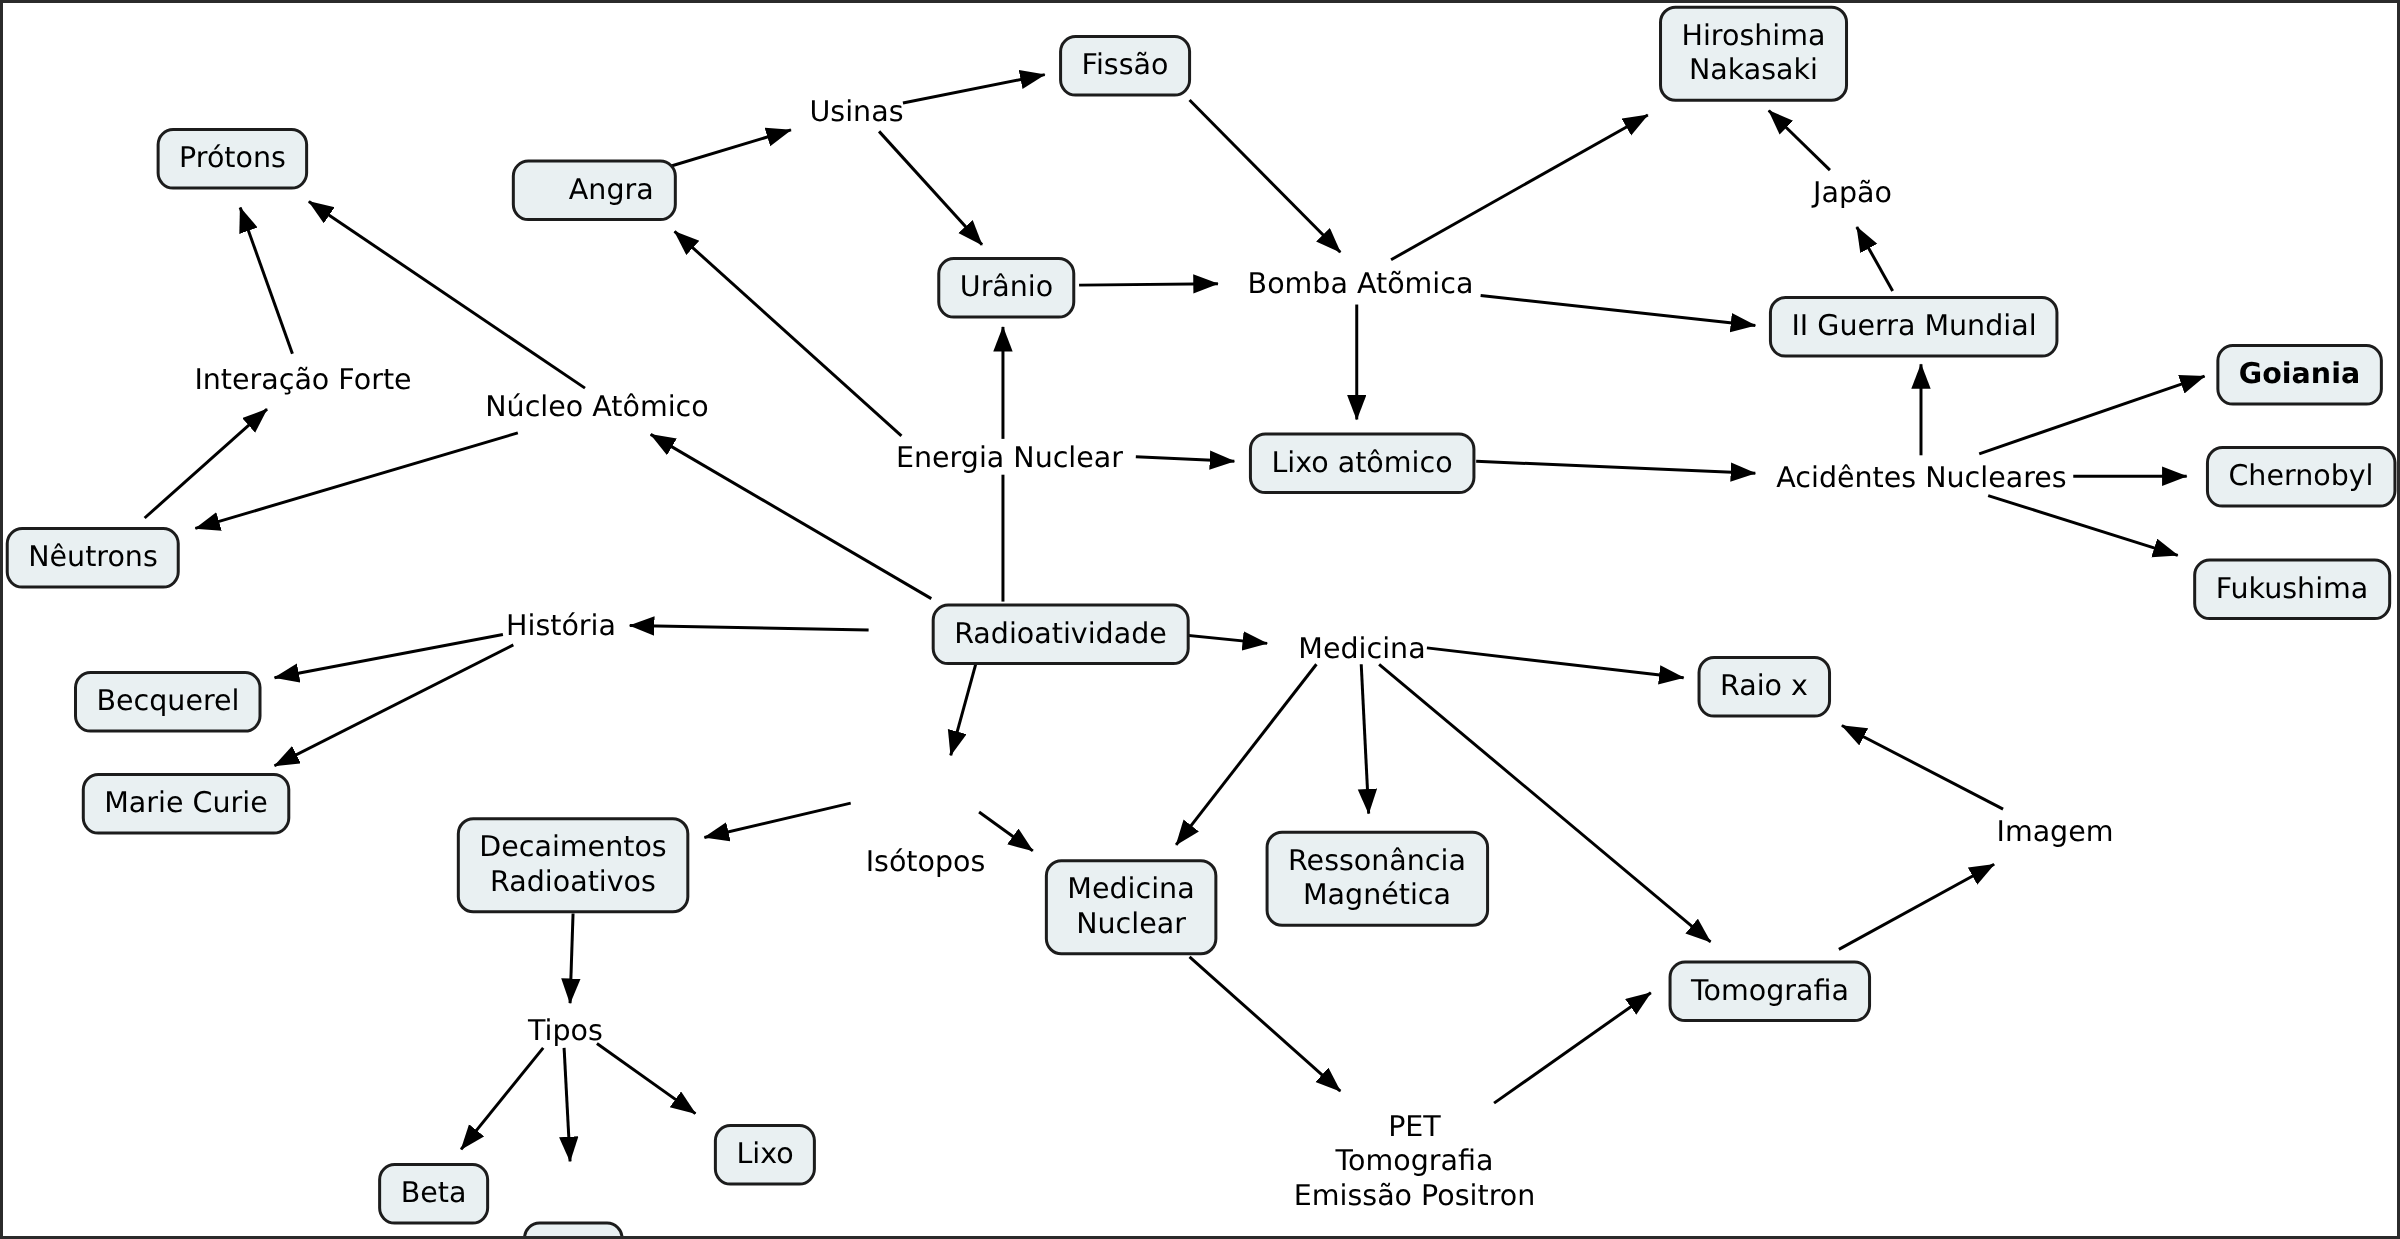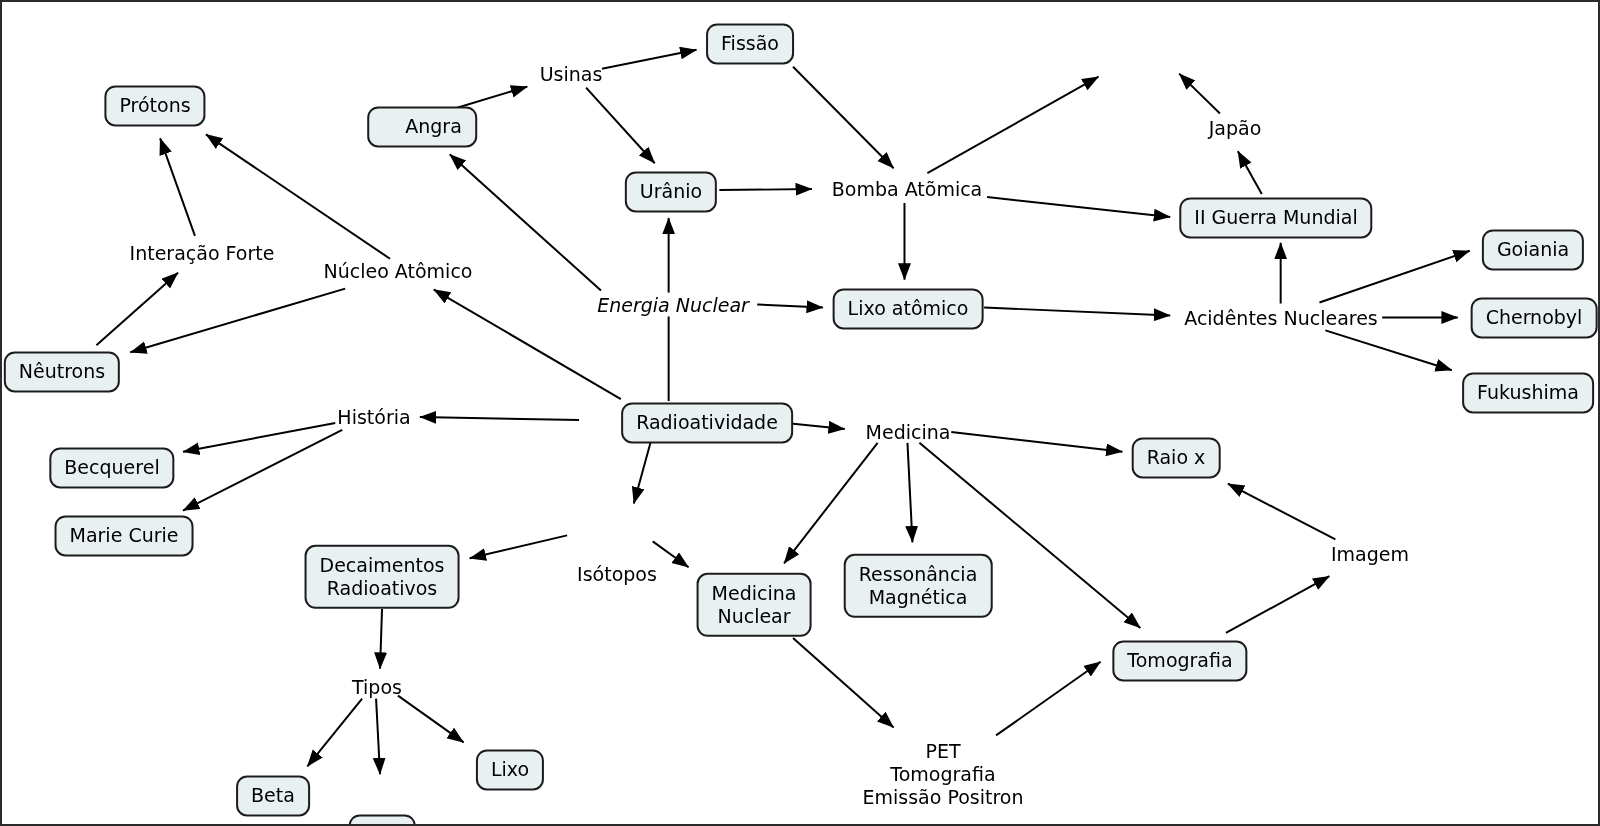--- a/index.html
+++ b/index.html
@@ -87,31 +87,33 @@
     <line x1="908" y1="443" x2="913" y2="543" marker-end="url(#ah)"></line>
     <line x1="952" y1="432" x2="1124" y2="452" marker-end="url(#ah)"></line>
     <line x1="920" y1="443" x2="1142" y2="629" marker-end="url(#ah)"></line>
     <line x1="793" y1="639" x2="894" y2="729" marker-end="url(#ah)"></line>
     <line x1="997" y1="737" x2="1102" y2="663" marker-end="url(#ah)"></line>
     <line x1="1228" y1="634" x2="1332" y2="577" marker-end="url(#ah)"></line>
     <line x1="1338" y1="540" x2="1230" y2="484" marker-end="url(#ah)"></line>
   </svg>
 
   <div class="node node-box" style="left:153px;  top:104px;">Prótons</div>
-  <div class="node node-box" style="left:420px;  top:125px;padding-left:36px;">Angra</div>
+  <div class="node node-box" style="left:394px;  top:125px;padding-left:36px;">Angra</div>
   <div class="node node-plain" style="left:569px;  top:73px;">Usinas</div>
   <div class="node node-box" style="left:748px;  top:42px;">Fissão</div>
   <div class="node node-box" style="left:669px;  top:190px;">Urânio</div>
+  <div class="node node-box" style="left:1167px; top:34px;">Hiroshima
+Nakasaki</div>
   <div class="node node-plain" style="left:1233px; top:127px;">Japão</div>
   <div class="node node-box" style="left:1274px; top:216px;">II Guerra Mundial</div>
   <div class="node node-plain" style="left:905px;  top:188px;">Bomba Atõmica</div>
-  <div class="node node-plain" style="left:671px;  top:304px;font-style:italic;">Energia Nuclear</div>
+  <div class="node node-plain" style="left:671px;  top:304px;">Energia Nuclear</div>
   <div class="node node-box" style="left:906px;  top:307px;">Lixo atômico</div>
   <div class="node node-plain" style="left:1279px; top:317px;">Acidêntes Nucleares</div>
-  <div class="node node-box" style="left:1531px; top:248px;">Goiania</div>
+  <div class="node node-box" style="left:1531px; top:248px;font-weight:bold;">Goiania</div>
   <div class="node node-box" style="left:1532px; top:316px;">Chernobyl</div>
   <div class="node node-box" style="left:1526px; top:391px;">Fukushima</div>
   <div class="node node-plain" style="left:200px;  top:252px;">Interação Forte</div>
   <div class="node node-plain" style="left:396px;  top:270px;">Núcleo Atômico</div>
   <div class="node node-box" style="left:60px;   top:370px;">Nêutrons</div>
   <div class="node node-box" style="left:673px;  top:421px;margin-left:32px;">Radioatividade</div>
   <div class="node node-plain" style="left:372px;  top:416px;">História</div>
   <div class="node node-box" style="left:110px;  top:466px;">Becquerel</div>
   <div class="node node-box" style="left:122px;  top:534px;">Marie Curie</div>
   <div class="node node-plain" style="left:615px;  top:529px;margin-top:44px;">Isótopos</div>
@@ -119,20 +121,20 @@
 Radioativos</div>
   <div class="node node-plain" style="left:906px;  top:431px;">Medicina</div>
   <div class="node node-box" style="left:1174px; top:456px;">Raio x</div>
   <div class="node node-box" style="left:916px;  top:584px;">Ressonância
 Magnética</div>
   <div class="node node-box" style="left:752px;  top:603px;">Medicina
 Nuclear</div>
   <div class="node node-box" style="left:1178px; top:659px;">Tomografia</div>
   <div class="node node-plain" style="left:1368px; top:553px;">Imagem</div>
   <div class="node node-plain" style="left:375px;  top:686px;">Tipos</div>
-  <div class="node node-box" style="left:271px;  top:794px;">Beta</div>
+  <div class="node node-box" style="left:287px;  top:794px;">Beta</div>
   <div class="node node-box" style="left:380px;  top:802px;margin-top:31px;">Alfa</div>
   <div class="node node-box" style="left:508px;  top:768px;">Lixo</div>
   <div class="node node-plain" style="left:941px;  top:773px;">PET
 Tomografia
 Emissão Positron</div>
 
 </div>
 
 </body></html>

